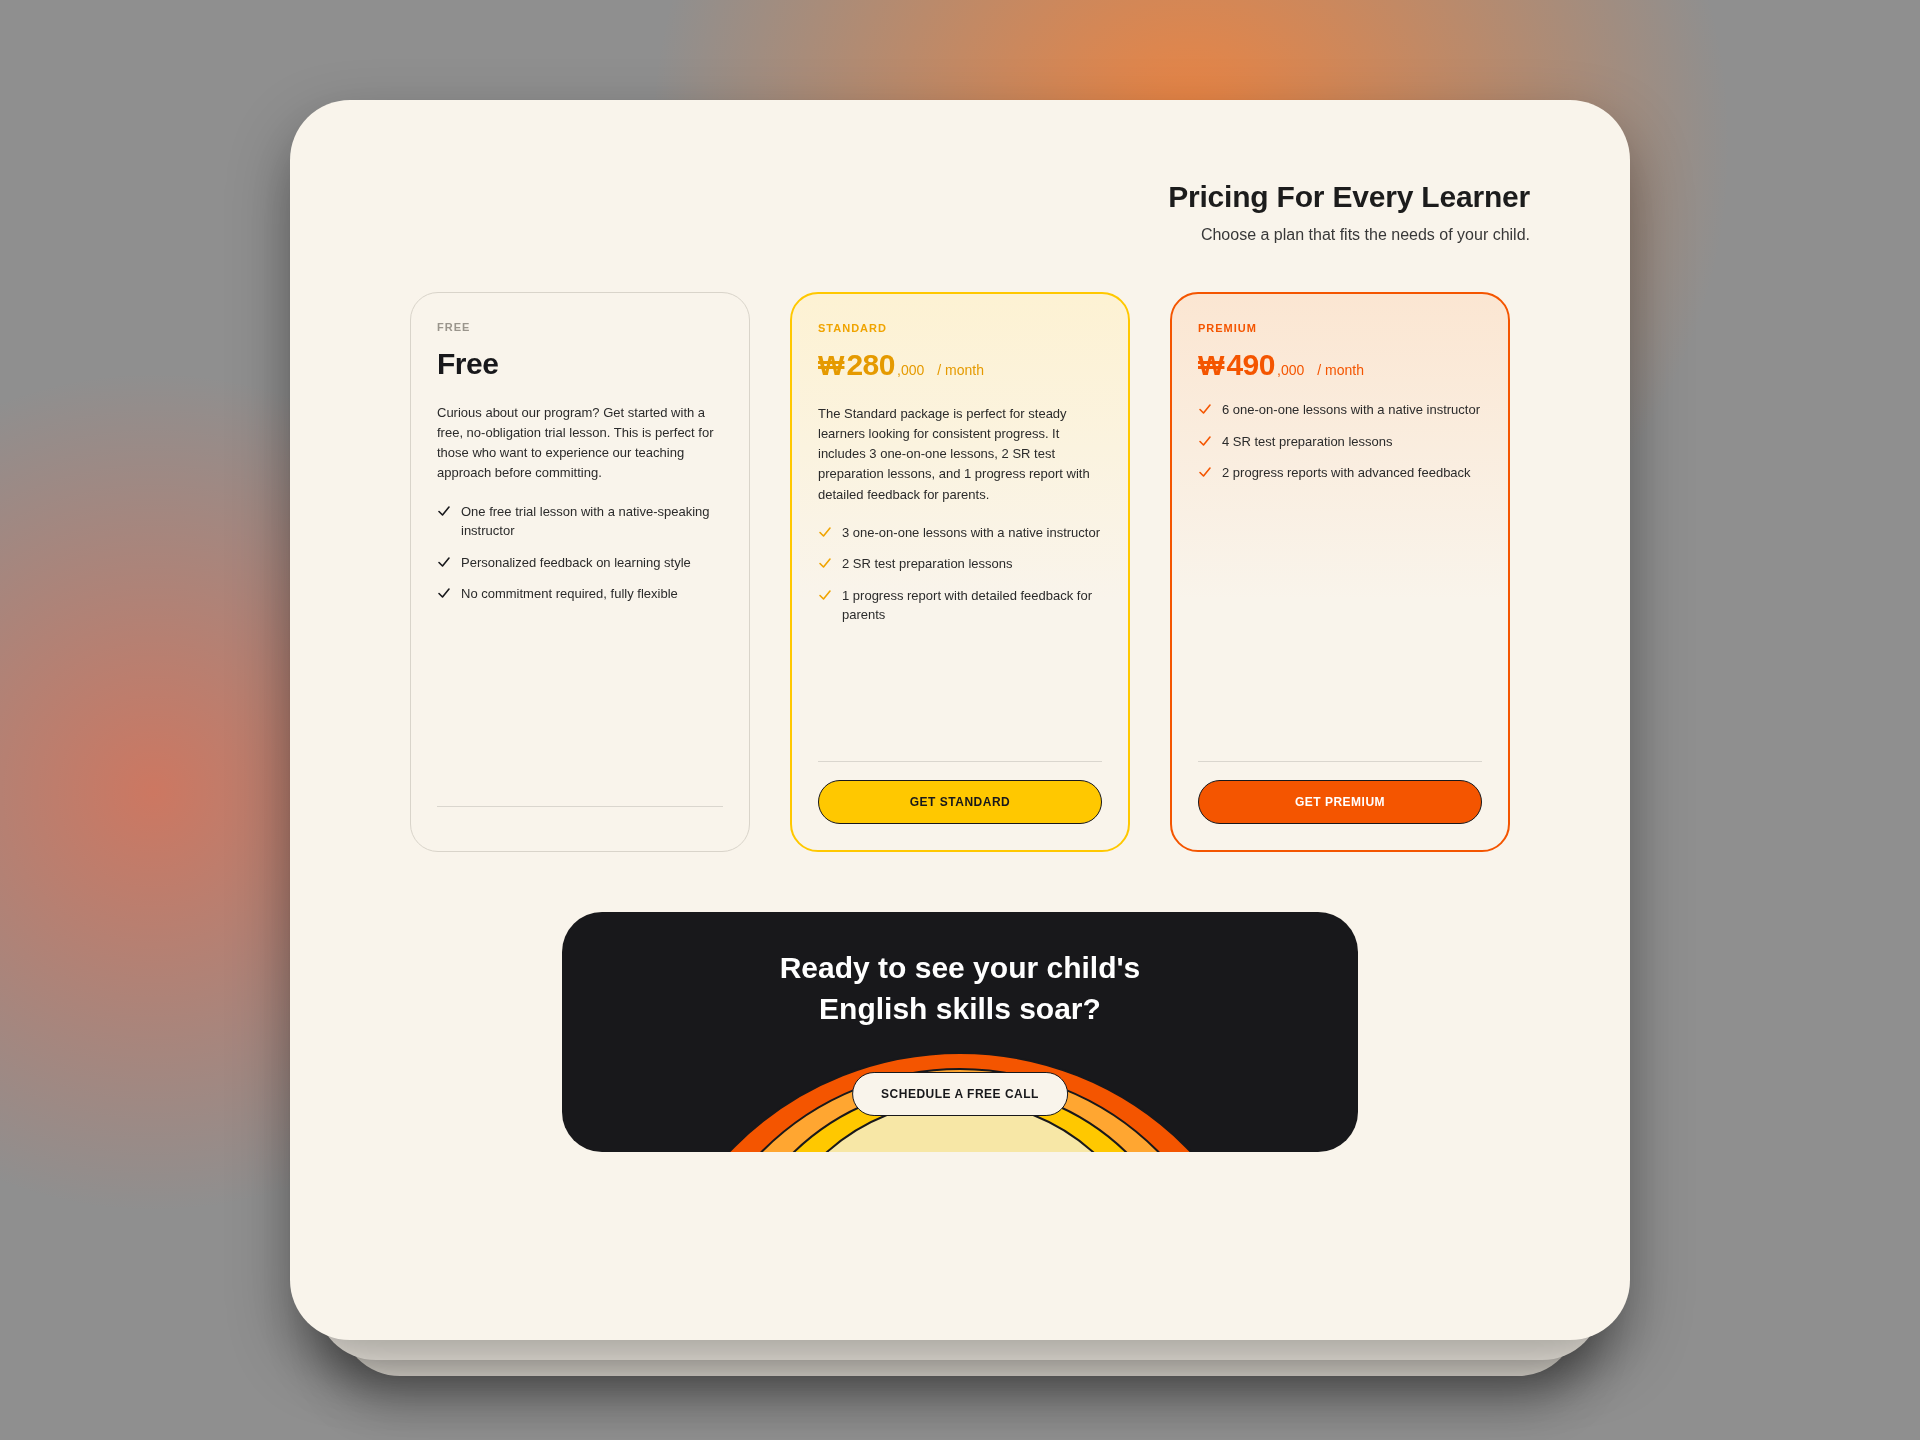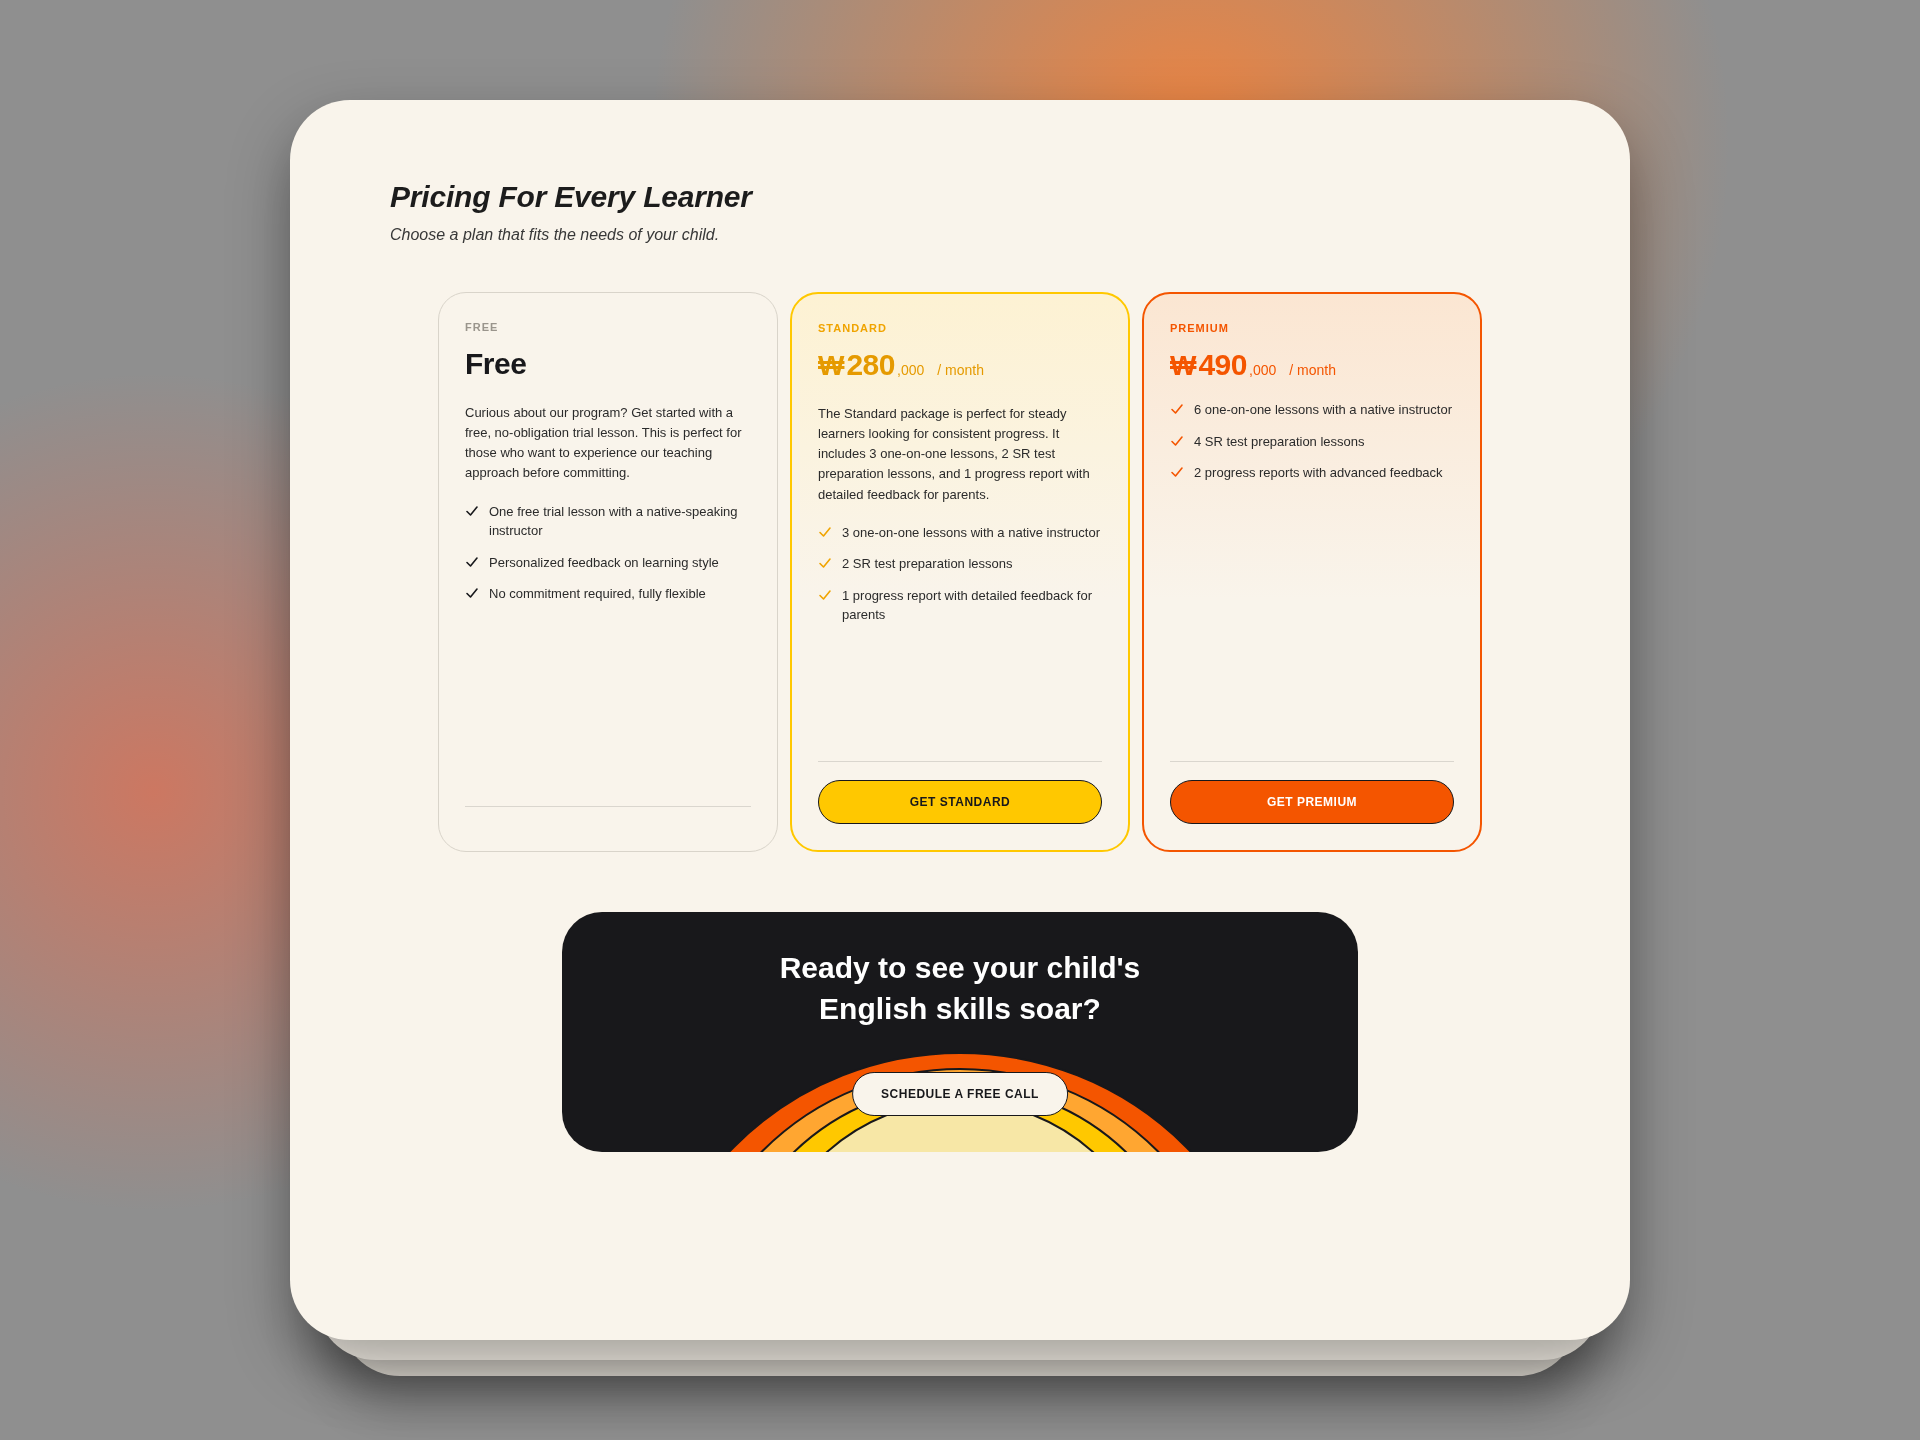--- a/index.html
+++ b/index.html
@@ -25,25 +25,25 @@
   .layer.l2 { left: 26px; top: 26px; right: 28px; bottom: -20px; }
   .card {
     position: absolute; inset: 0;
     background: #F9F4EB;
     border-radius: 60px;
     box-shadow: 0 25px 60px rgba(0,0,0,0.35);
     padding: 80px 100px 60px;
     color: #18181B;
     overflow: hidden;
   }
-  .hdr { text-align: left; margin-bottom: 48px; font-style: italic; }
+  .hdr { text-align: right; margin-bottom: 48px; }
   .hdr h1 { font-size: 30px; font-weight: 600; letter-spacing: -0.2px; color: #1c1c1c; }
   .hdr p { margin-top: 12px; font-size: 16px; color: #383838; }
 
-  .plans { display: flex; gap: 12px; justify-content: center; }
+  .plans { display: flex; gap: 40px; justify-content: center; }
   .plan {
     flex: 1 1 0;
     max-width: 340px;
     border-radius: 28px;
     padding: 28px 26px 26px;
     display: flex;
     flex-direction: column;
     min-height: 560px;
     position: relative;
   }

